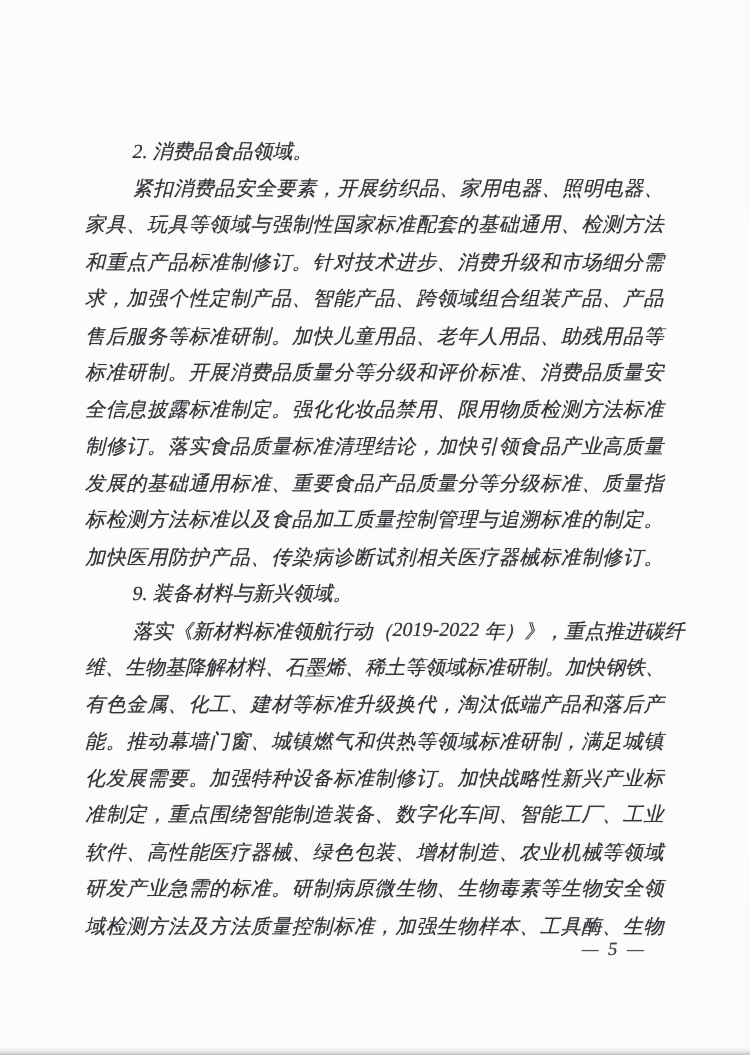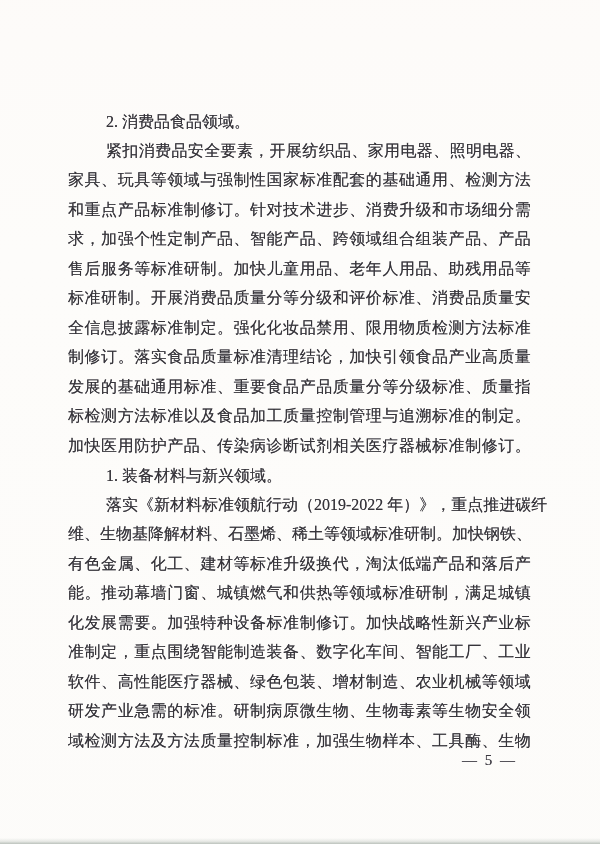--- a/index.html
+++ b/index.html
@@ -8,20 +8,21 @@
     background: #ffffff;
   }
   .page {
     position: relative;
     width: 600px;
     height: 844px;
     background: #fdfcfa;
     overflow: hidden;
     font-family: "Liberation Serif", "DejaVu Serif", serif;
     color: #36343a;
+    font-style: italic;
   }
   
   .page::before {
     content: "";
     position: absolute;
     inset: 0;
     background: linear-gradient(180deg, rgba(253,250,248,0.6) 0%, rgba(255,255,255,0) 30%, rgba(252,251,249,0.5) 100%);
     pointer-events: none;
   }
   .text-block {
@@ -84,21 +85,21 @@
       <div class="line justify"><span>家</span><span>具</span><span>、</span><span>玩</span><span>具</span><span>等</span><span>领</span><span>域</span><span>与</span><span>强</span><span>制</span><span>性</span><span>国</span><span>家</span><span>标</span><span>准</span><span>配</span><span>套</span><span>的</span><span>基</span><span>础</span><span>通</span><span>用</span><span>、</span><span>检</span><span>测</span><span>方</span><span>法</span></div>
       <div class="line justify"><span>和</span><span>重</span><span>点</span><span>产</span><span>品</span><span>标</span><span>准</span><span>制</span><span>修</span><span>订</span><span>。</span><span>针</span><span>对</span><span>技</span><span>术</span><span>进</span><span>步</span><span>、</span><span>消</span><span>费</span><span>升</span><span>级</span><span>和</span><span>市</span><span>场</span><span>细</span><span>分</span><span>需</span></div>
       <div class="line justify"><span>求</span><span>，</span><span>加</span><span>强</span><span>个</span><span>性</span><span>定</span><span>制</span><span>产</span><span>品</span><span>、</span><span>智</span><span>能</span><span>产</span><span>品</span><span>、</span><span>跨</span><span>领</span><span>域</span><span>组</span><span>合</span><span>组</span><span>装</span><span>产</span><span>品</span><span>、</span><span>产</span><span>品</span></div>
       <div class="line justify"><span>售</span><span>后</span><span>服</span><span>务</span><span>等</span><span>标</span><span>准</span><span>研</span><span>制</span><span>。</span><span>加</span><span>快</span><span>儿</span><span>童</span><span>用</span><span>品</span><span>、</span><span>老</span><span>年</span><span>人</span><span>用</span><span>品</span><span>、</span><span>助</span><span>残</span><span>用</span><span>品</span><span>等</span></div>
       <div class="line justify"><span>标</span><span>准</span><span>研</span><span>制</span><span>。</span><span>开</span><span>展</span><span>消</span><span>费</span><span>品</span><span>质</span><span>量</span><span>分</span><span>等</span><span>分</span><span>级</span><span>和</span><span>评</span><span>价</span><span>标</span><span>准</span><span>、</span><span>消</span><span>费</span><span>品</span><span>质</span><span>量</span><span>安</span></div>
       <div class="line justify"><span>全</span><span>信</span><span>息</span><span>披</span><span>露</span><span>标</span><span>准</span><span>制</span><span>定</span><span>。</span><span>强</span><span>化</span><span>化</span><span>妆</span><span>品</span><span>禁</span><span>用</span><span>、</span><span>限</span><span>用</span><span>物</span><span>质</span><span>检</span><span>测</span><span>方</span><span>法</span><span>标</span><span>准</span></div>
       <div class="line justify"><span>制</span><span>修</span><span>订</span><span>。</span><span>落</span><span>实</span><span>食</span><span>品</span><span>质</span><span>量</span><span>标</span><span>准</span><span>清</span><span>理</span><span>结</span><span>论</span><span>，</span><span>加</span><span>快</span><span>引</span><span>领</span><span>食</span><span>品</span><span>产</span><span>业</span><span>高</span><span>质</span><span>量</span></div>
       <div class="line justify"><span>发</span><span>展</span><span>的</span><span>基</span><span>础</span><span>通</span><span>用</span><span>标</span><span>准</span><span>、</span><span>重</span><span>要</span><span>食</span><span>品</span><span>产</span><span>品</span><span>质</span><span>量</span><span>分</span><span>等</span><span>分</span><span>级</span><span>标</span><span>准</span><span>、</span><span>质</span><span>量</span><span>指</span></div>
       <div class="line justify"><span>标</span><span>检</span><span>测</span><span>方</span><span>法</span><span>标</span><span>准</span><span>以</span><span>及</span><span>食</span><span>品</span><span>加</span><span>工</span><span>质</span><span>量</span><span>控</span><span>制</span><span>管</span><span>理</span><span>与</span><span>追</span><span>溯</span><span>标</span><span>准</span><span>的</span><span>制</span><span>定</span><span>。</span></div>
       <div class="line justify"><span>加</span><span>快</span><span>医</span><span>用</span><span>防</span><span>护</span><span>产</span><span>品</span><span>、</span><span>传</span><span>染</span><span>病</span><span>诊</span><span>断</span><span>试</span><span>剂</span><span>相</span><span>关</span><span>医</span><span>疗</span><span>器</span><span>械</span><span>标</span><span>准</span><span>制</span><span>修</span><span>订</span><span>。</span></div>
-      <div class="line plain indent">1. 装备材料与新兴领域。</div>
+      <div class="line plain indent">9. 装备材料与新兴领域。</div>
       <div class="line justify indent"><span>落</span><span>实</span><span>《</span><span>新</span><span>材</span><span>料</span><span>标</span><span>准</span><span>领</span><span>航</span><span>行</span><span>动</span><span>（</span><span>2</span><span>0</span><span>1</span><span>9</span><span>-</span><span>2</span><span>0</span><span>2</span><span>2</span><span>&nbsp;</span><span>年</span><span>）</span><span>》</span><span>，</span><span>重</span><span>点</span><span>推</span><span>进</span><span>碳</span><span>纤</span></div>
       <div class="line justify"><span>维</span><span>、</span><span>生</span><span>物</span><span>基</span><span>降</span><span>解</span><span>材</span><span>料</span><span>、</span><span>石</span><span>墨</span><span>烯</span><span>、</span><span>稀</span><span>土</span><span>等</span><span>领</span><span>域</span><span>标</span><span>准</span><span>研</span><span>制</span><span>。</span><span>加</span><span>快</span><span>钢</span><span>铁</span><span>、</span></div>
       <div class="line justify"><span>有</span><span>色</span><span>金</span><span>属</span><span>、</span><span>化</span><span>工</span><span>、</span><span>建</span><span>材</span><span>等</span><span>标</span><span>准</span><span>升</span><span>级</span><span>换</span><span>代</span><span>，</span><span>淘</span><span>汰</span><span>低</span><span>端</span><span>产</span><span>品</span><span>和</span><span>落</span><span>后</span><span>产</span></div>
       <div class="line justify"><span>能</span><span>。</span><span>推</span><span>动</span><span>幕</span><span>墙</span><span>门</span><span>窗</span><span>、</span><span>城</span><span>镇</span><span>燃</span><span>气</span><span>和</span><span>供</span><span>热</span><span>等</span><span>领</span><span>域</span><span>标</span><span>准</span><span>研</span><span>制</span><span>，</span><span>满</span><span>足</span><span>城</span><span>镇</span></div>
       <div class="line justify"><span>化</span><span>发</span><span>展</span><span>需</span><span>要</span><span>。</span><span>加</span><span>强</span><span>特</span><span>种</span><span>设</span><span>备</span><span>标</span><span>准</span><span>制</span><span>修</span><span>订</span><span>。</span><span>加</span><span>快</span><span>战</span><span>略</span><span>性</span><span>新</span><span>兴</span><span>产</span><span>业</span><span>标</span></div>
       <div class="line justify"><span>准</span><span>制</span><span>定</span><span>，</span><span>重</span><span>点</span><span>围</span><span>绕</span><span>智</span><span>能</span><span>制</span><span>造</span><span>装</span><span>备</span><span>、</span><span>数</span><span>字</span><span>化</span><span>车</span><span>间</span><span>、</span><span>智</span><span>能</span><span>工</span><span>厂</span><span>、</span><span>工</span><span>业</span></div>
       <div class="line justify"><span>软</span><span>件</span><span>、</span><span>高</span><span>性</span><span>能</span><span>医</span><span>疗</span><span>器</span><span>械</span><span>、</span><span>绿</span><span>色</span><span>包</span><span>装</span><span>、</span><span>增</span><span>材</span><span>制</span><span>造</span><span>、</span><span>农</span><span>业</span><span>机</span><span>械</span><span>等</span><span>领</span><span>域</span></div>
       <div class="line justify"><span>研</span><span>发</span><span>产</span><span>业</span><span>急</span><span>需</span><span>的</span><span>标</span><span>准</span><span>。</span><span>研</span><span>制</span><span>病</span><span>原</span><span>微</span><span>生</span><span>物</span><span>、</span><span>生</span><span>物</span><span>毒</span><span>素</span><span>等</span><span>生</span><span>物</span><span>安</span><span>全</span><span>领</span></div>
       <div class="line justify"><span>域</span><span>检</span><span>测</span><span>方</span><span>法</span><span>及</span><span>方</span><span>法</span><span>质</span><span>量</span><span>控</span><span>制</span><span>标</span><span>准</span><span>，</span><span>加</span><span>强</span><span>生</span><span>物</span><span>样</span><span>本</span><span>、</span><span>工</span><span>具</span><span>酶</span><span>、</span><span>生</span><span>物</span></div>
     </div>

